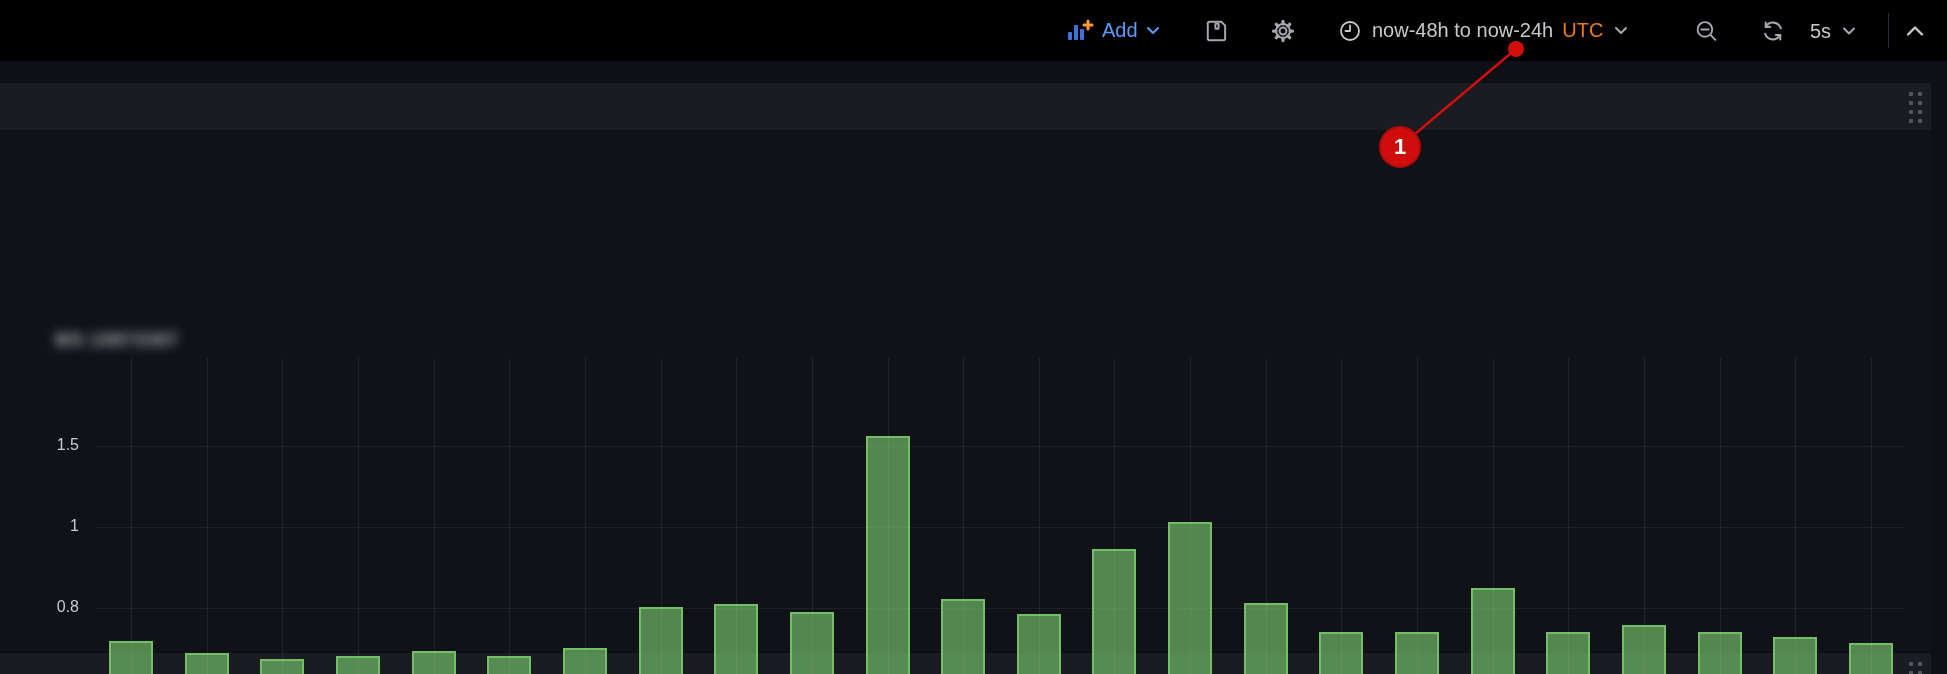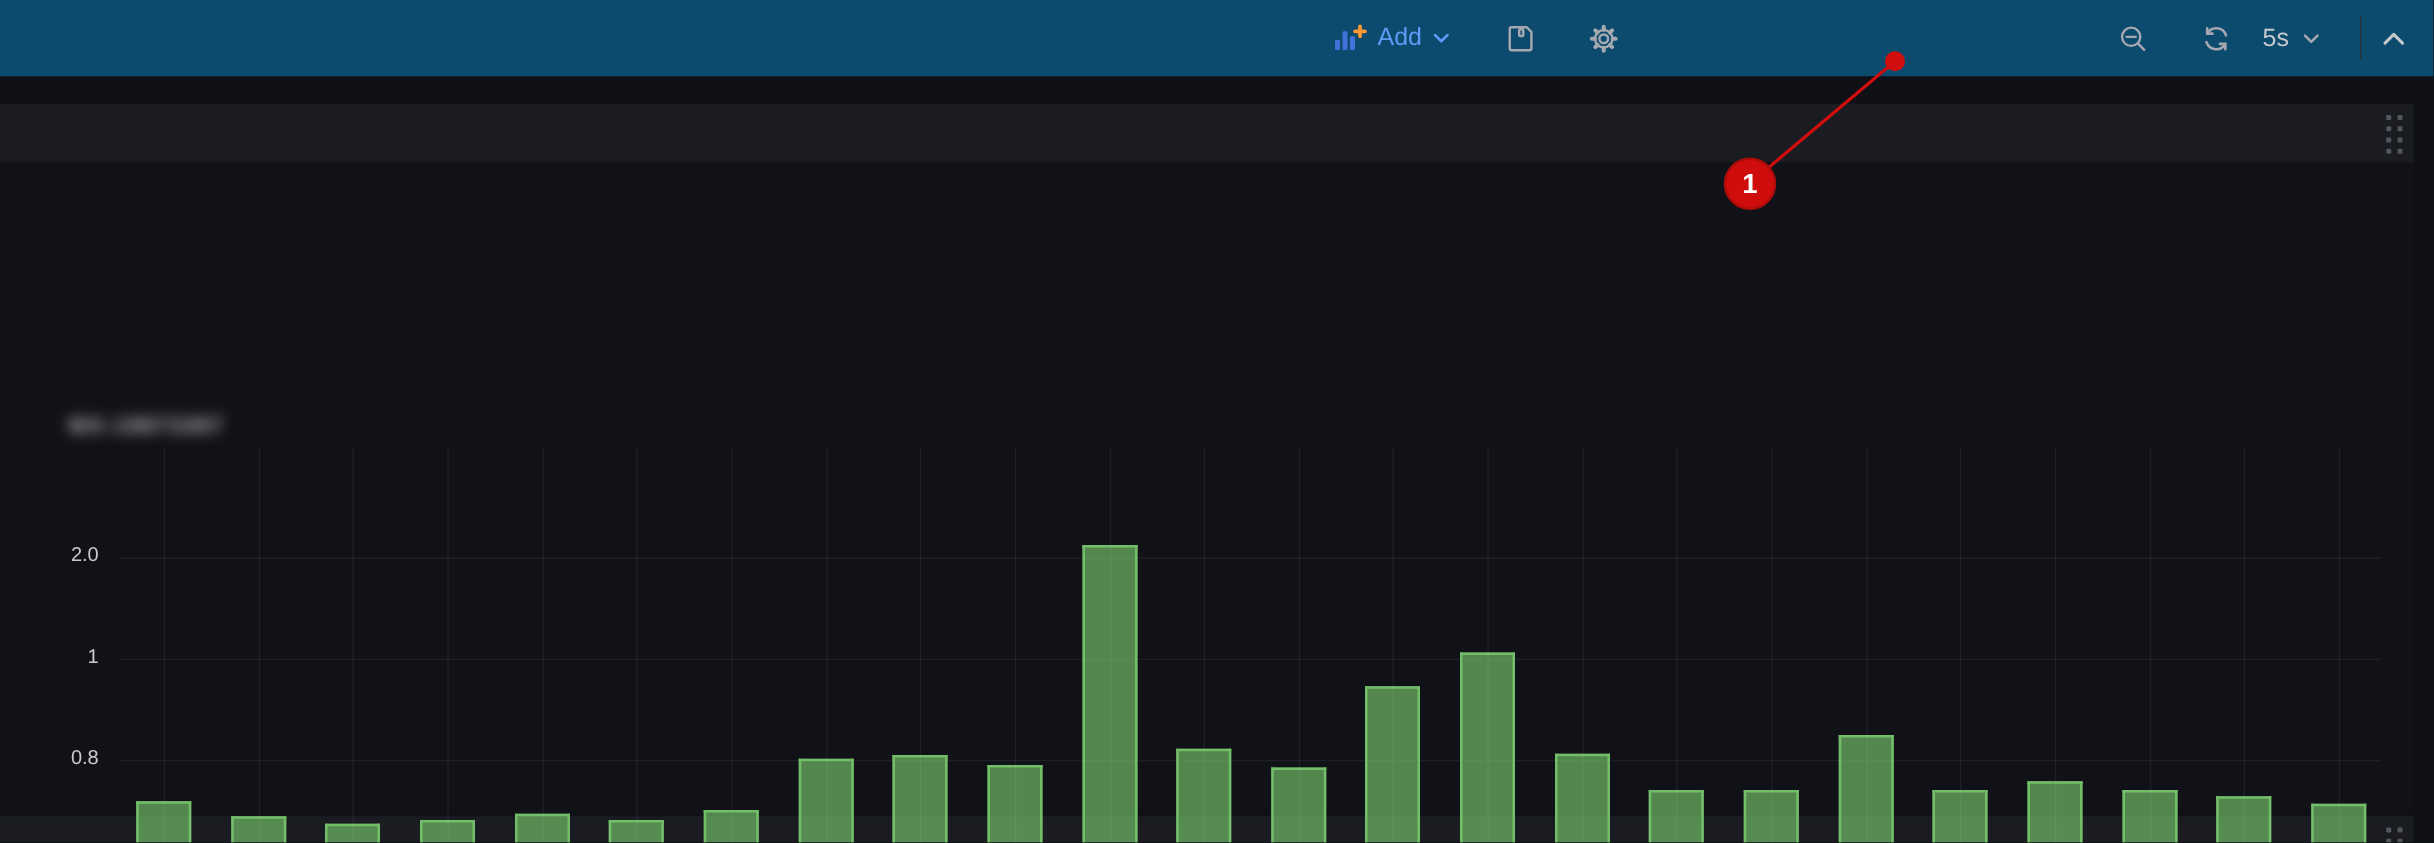--- a/index.html
+++ b/index.html
@@ -1,19 +1,19 @@
 <!DOCTYPE html>
 <html><head>
 <meta charset="utf-8">
 <style>
   html,body{margin:0;padding:0;background:#0f1016;font-family:"Liberation Sans",sans-serif;}
   #stage{position:relative;width:1947px;height:674px;background:#0f1016;overflow:hidden;
          -webkit-font-smoothing:antialiased;color:#ccccdc;}
   
-  .toolbar{position:absolute;left:0;top:0;width:1947px;height:61px;background:#0c4a6e;}
+  .toolbar{position:absolute;left:0;top:0;width:1947px;height:61px;background:#000000;}
   .tb-item{position:absolute;top:50%;transform:translateY(-50%);display:flex;align-items:center;}
   .tb-text{font-size:20px;color:#c7c8cc;white-space:nowrap;}
   .blue{color:#5d9bf7;}
   .orange{color:#eb7b18;font-weight:500;}
   .icon{display:inline-block;line-height:0;}
   .divider{position:absolute;left:1888px;top:13px;width:1px;height:35px;background:#2e3138;}
   
   .strip{position:absolute;left:0;width:1931px;background:#1a1c21;}
   .strip-top{top:83px;height:47px;}
   .strip-bottom{top:653px;height:21px;}
@@ -76,20 +76,35 @@
           <circle cx="12" cy="12" r="3.2" stroke-width="1.8"></circle>
           <g stroke-width="3" stroke-linecap="round">
             <path d="M12 3.2 v2.2 M12 18.6 v2.2 M3.2 12 h2.2 M18.6 12 h2.2"></path>
             <path d="M5.8 5.8 l1.6 1.6 M16.6 16.6 l1.6 1.6 M18.2 5.8 l-1.6 1.6 M7.4 16.6 l-1.6 1.6"></path>
           </g>
           <circle cx="12" cy="12" r="6.4" stroke-width="1.8"></circle>
         </svg>
       </span>
     </div>
 
+    <div class="tb-item" style="left:1338px;cursor:pointer;">
+      <span class="icon">
+        <svg width="24" height="24" viewBox="0 0 24 24" fill="none" stroke="#c7c8cc" stroke-width="1.8">
+          <circle cx="12" cy="12" r="9"></circle>
+          <path d="M12 6.5 V12 H7.5" stroke-linecap="round" stroke-linejoin="round"></path>
+        </svg>
+      </span>
+      <span class="tb-text" style="margin-left:10px;">now-48h to now-24h</span>
+      <span class="tb-text orange" style="margin-left:9px;">UTC</span>
+      <span class="icon" style="margin-left:11px;">
+        <svg width="14" height="9" viewBox="0 0 14 9">
+            <path d="M2 2 L7 7 L12 2" fill="none" stroke="#a5a8b0" stroke-width="2" stroke-linecap="round" stroke-linejoin="round"></path>
+          </svg>
+      </span>
+    </div>
 
     <div class="tb-item" style="left:1694px;cursor:pointer;">
       <span class="icon">
         <svg width="25" height="25" viewBox="0 0 24 24" fill="none" stroke="#a5a8b0" stroke-width="1.8" stroke-linecap="round">
           <circle cx="10.5" cy="10.5" r="7"></circle>
           <path d="M15.8 15.8 L20.5 20.5"></path>
           <path d="M7 10.5 h7"></path>
         </svg>
       </span>
     </div>
@@ -189,21 +204,21 @@
         <div class="bar" style="left: 1602.65px; height: 58px;"></div>
         <div class="vgrid" style="left: 1624.65px;"></div>
         <div class="bar" style="left: 1678.3px; height: 53px;"></div>
         <div class="vgrid" style="left: 1700.3px;"></div>
         <div class="bar" style="left: 1753.95px; height: 47px;"></div>
         <div class="vgrid" style="left: 1775.95px;"></div>
       </div>
     <div id="ylabels">
         <div class="ylabel" style="left: 37px; top: 468px;">0.8</div>
         <div class="ylabel" style="left: 37px; top: 387px;">1</div>
-        <div class="ylabel" style="left: 37px; top: 306px;">2.0</div>
+        <div class="ylabel" style="left: 37px; top: 306px;">1.5</div>
       </div>
 
   </div>
 
   <div class="strip strip-bottom">
     <div class="drag-handle" style="right:9px;top:9px;">
       <i></i>
         <i></i>
         <i></i>
         <i></i>

